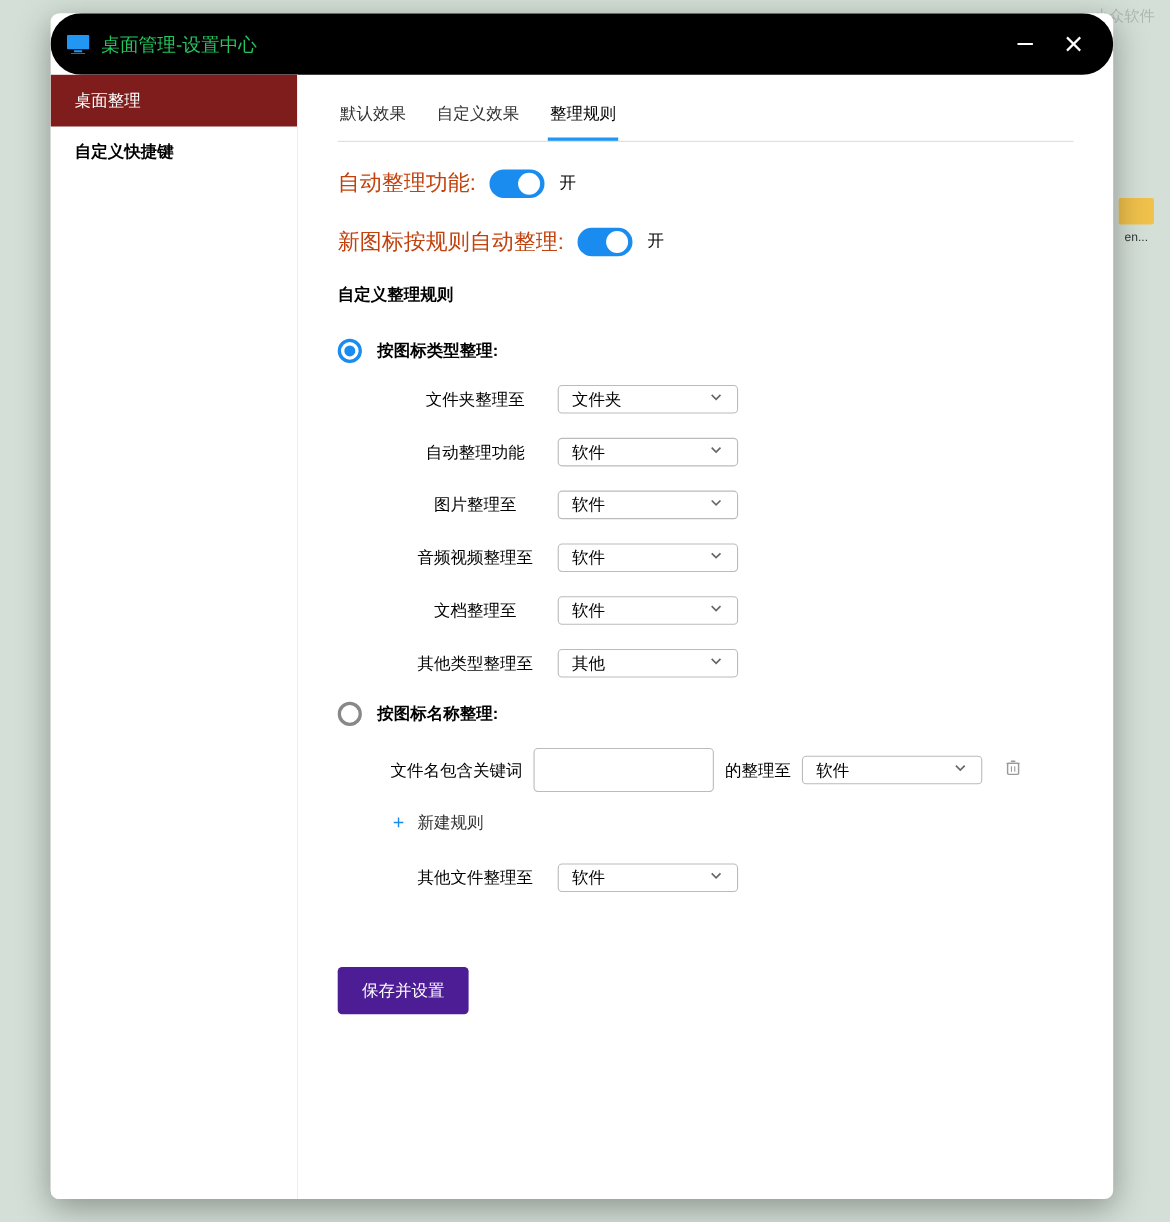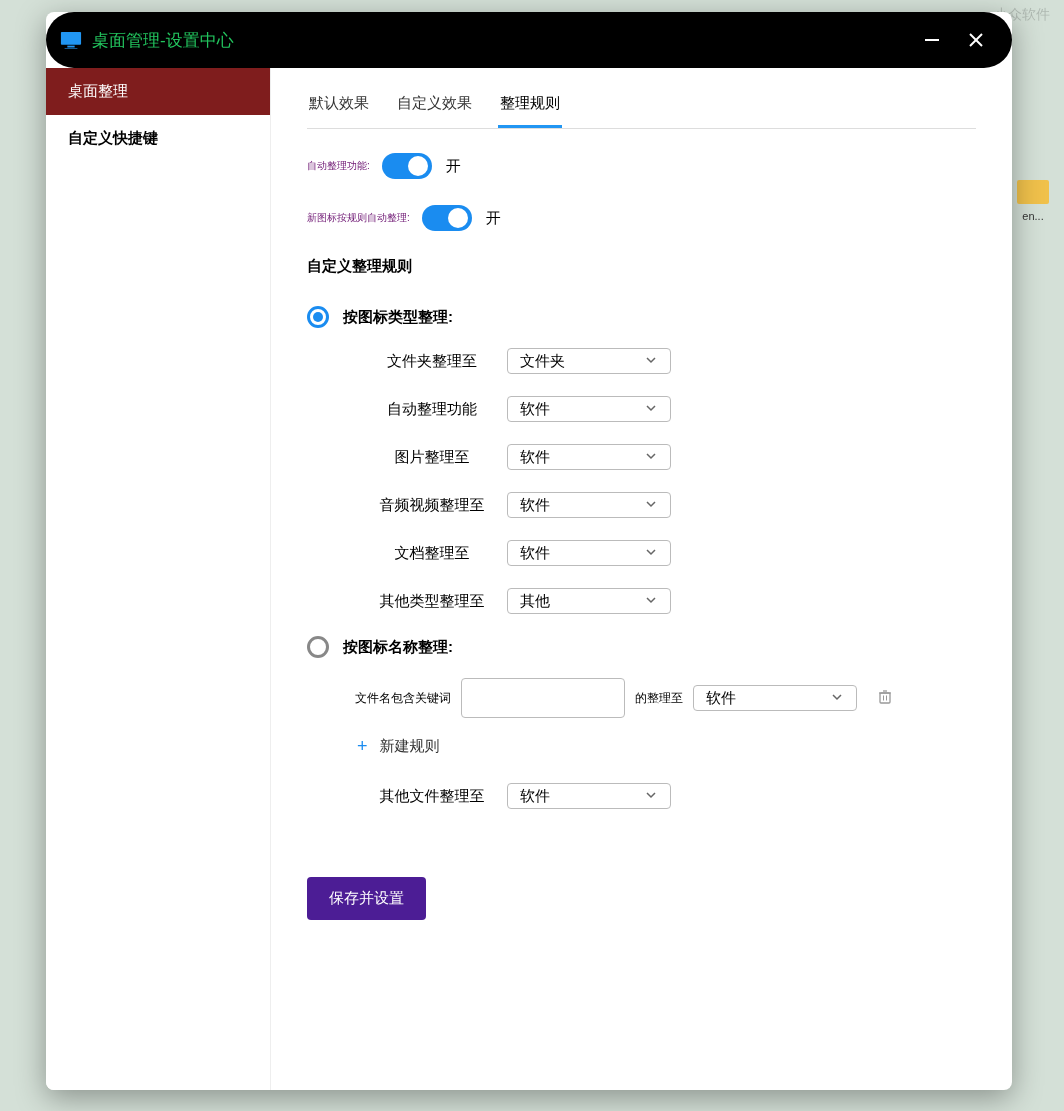--- a/index.html
+++ b/index.html
@@ -106,22 +106,22 @@
 .tab.active {
   color: #000;
   border-bottom-color: #2196f3;
 }
 .row {
   display: flex;
   align-items: center;
   margin-bottom: 26px;
 }
 .row .label {
-  font-size: 10px;
-  color: #701a75;
+  font-size: 20px;
+  color: #c2410c;
   margin-right: 12px;
 }
 .toggle {
   width: 50px; height: 26px;
   background: #1a8cf0;
   border-radius: 13px;
   position: relative;
   margin-right: 14px;
   cursor: pointer;
 }
@@ -184,21 +184,21 @@
   border:1px solid #bbb; border-radius:4px;
   padding:0 10px; font-size:15px;
 }
 .name-row {
   display: flex;
   align-items: center;
   padding-left: 48px;
   margin-bottom: 18px;
   gap: 10px;
 }
-.name-row .nlabel { font-size: 12px; }
+.name-row .nlabel { font-size: 15px; }
 .trash {
   margin-left: 10px;
   color: #999;
   cursor: pointer;
 }
 .add-rule {
   display: flex;
   align-items: center;
   padding-left: 50px;
   margin-bottom: 26px;

